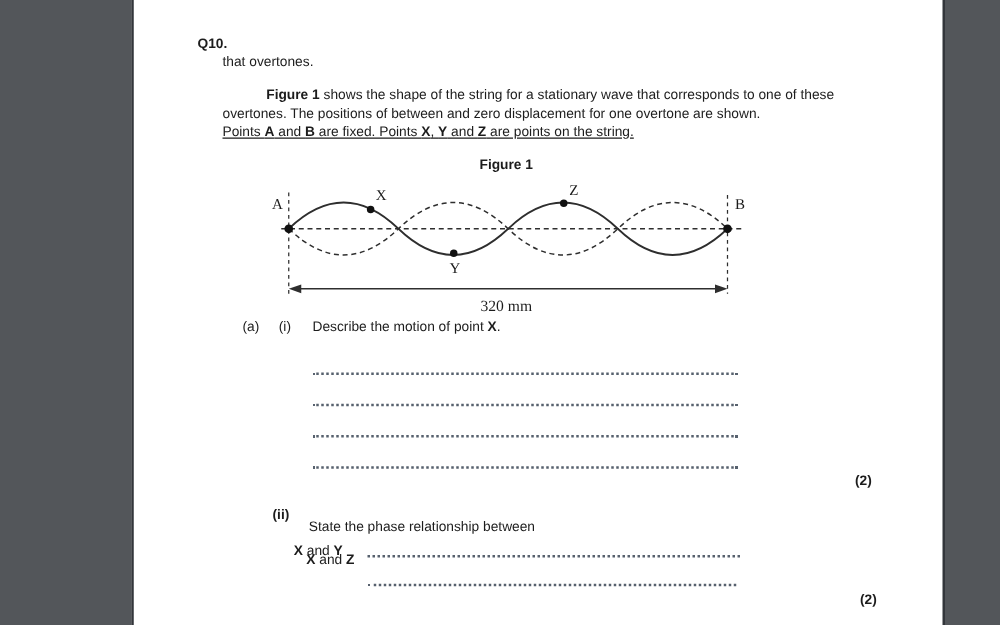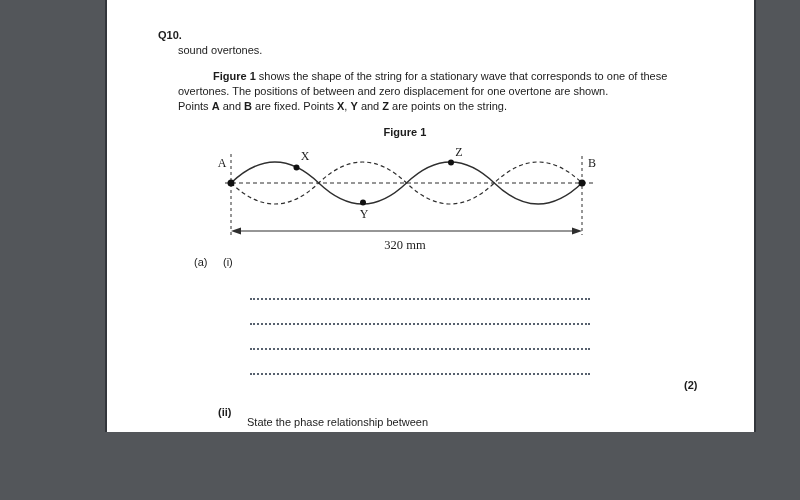--- a/index.html
+++ b/index.html
@@ -2,42 +2,42 @@
 <html><head>
 <meta charset="utf-8">
 <style>
   html,body { margin:0; padding:0; }
   body {
     width:800px; height:500px;
     background:#53565a;
     font-family:"Liberation Sans", sans-serif;
     -webkit-font-smoothing:antialiased;
   }
-  #viewport { position:relative; width:800px; height:432px; overflow:hidden; }
+  #viewport { position:relative; width:800px; height:500px; overflow:hidden; }
   #page {
     position:absolute; left:105px; top:0; width:651px; height:500px;
     background:#ffffff; box-sizing:border-box;
     border-left:2px solid #33363b; border-right:2px solid #33363b;
   }
   .t {
     position:absolute; font-size:11px; line-height:13px;
     color:#1c1c1c; white-space:nowrap;
   }
   .b { font-weight:bold; }
   .center { text-align:center; }
   .dots {
     position:absolute; height:0;
     border-bottom:2px dotted #57616e;
   }
   #q-num      { left:158px; top:29px;  font-weight:bold; }
   #intro1     { left:203px; top:29px; }
   #intro2     { left:178px; top:44px; }
   #desc1      { left:178px; top:70px;padding-left:35px; }
   #desc2      { left:178px; top:85px; }
-  #desc3      { left:178px; top:100px; }
+  #desc3      { left:178px; top:100px;text-decoration:underline; }
   #fig-title  { left:355px; top:126px; width:100px; font-weight:bold; }
   #figure-svg { position:absolute; left:200px; top:138px; }
   #part-a     { left:194px; top:256px; }
   #part-a-i   { left:223px; top:256px; }
   #prompt-i   { left:250px; top:256px; }
   #ans1 { left:250px; top:298px; width:340px; }
   #ans2 { left:250px; top:323px; width:340px; }
   #ans3 { left:250px; top:348px; width:340px; }
   #ans4 { left:250px; top:373px; width:340px; }
   #marks-a    { left:684px; top:379px; font-weight:bold; }
@@ -61,21 +61,21 @@
   }
   .figlen { font-family:"Liberation Serif", serif; font-size:12.5px; fill:#1c1c1c; text-anchor:middle; }
 </style>
 </head>
 <body>
 
 <div id="viewport">
   <div id="page"></div>
 
   <div class="t" id="q-num">Q10.</div>
-  <div class="t" id="intro2">sound overtones.</div>
+  <div class="t" id="intro2">that overtones.</div>
 
   <div class="t" id="desc1"><span class="b">Figure 1</span><span> shows the shape of the string for a stationary wave that corresponds to one of these</span></div>
   <div class="t" id="desc2">overtones. The positions of between and zero displacement for one overtone are shown.</div>
   <div class="t" id="desc3"><span>Points </span><span class="b">A</span><span> and </span><span class="b">B</span><span> are fixed. Points </span><span class="b">X</span><span>, </span><span class="b">Y</span><span> and </span><span class="b">Z</span><span> are points on the string.</span></div>
 
   <div class="t center" id="fig-title">Figure 1</div>
 
   <svg id="figure-svg" width="410" height="118" viewBox="0 0 410 118">
 
     <path class="cln" d="M25,45 L393,45"></path>
@@ -100,20 +100,21 @@
     <text class="figtext" x="259" y="18">Z</text>
 
     <path class="arw" d="M36,93 L377,93"></path>
     <polygon class="ah" points="31,93 41,89.5 41,96.5"></polygon>
     <polygon class="ah" points="382,93 372,89.5 372,96.5"></polygon>
     <text class="figlen" x="205" y="111">320 mm</text>
   </svg>
 
   <div class="t" id="part-a">(a)</div>
   <div class="t" id="part-a-i">(i)</div>
+  <div class="t" id="prompt-i"><span>Describe the motion of point </span><span class="b">X</span><span>.</span></div>
 
   <div class="dots" id="ans1"></div>
   <div class="dots" id="ans2"></div>
   <div class="dots" id="ans3"></div>
   <div class="dots" id="ans4"></div>
 
   <div class="t" id="marks-a">(2)</div>
 
   <div class="t" id="part-ii">(ii)</div>
   <div class="t" id="prompt-ii">State the phase relationship between</div>

